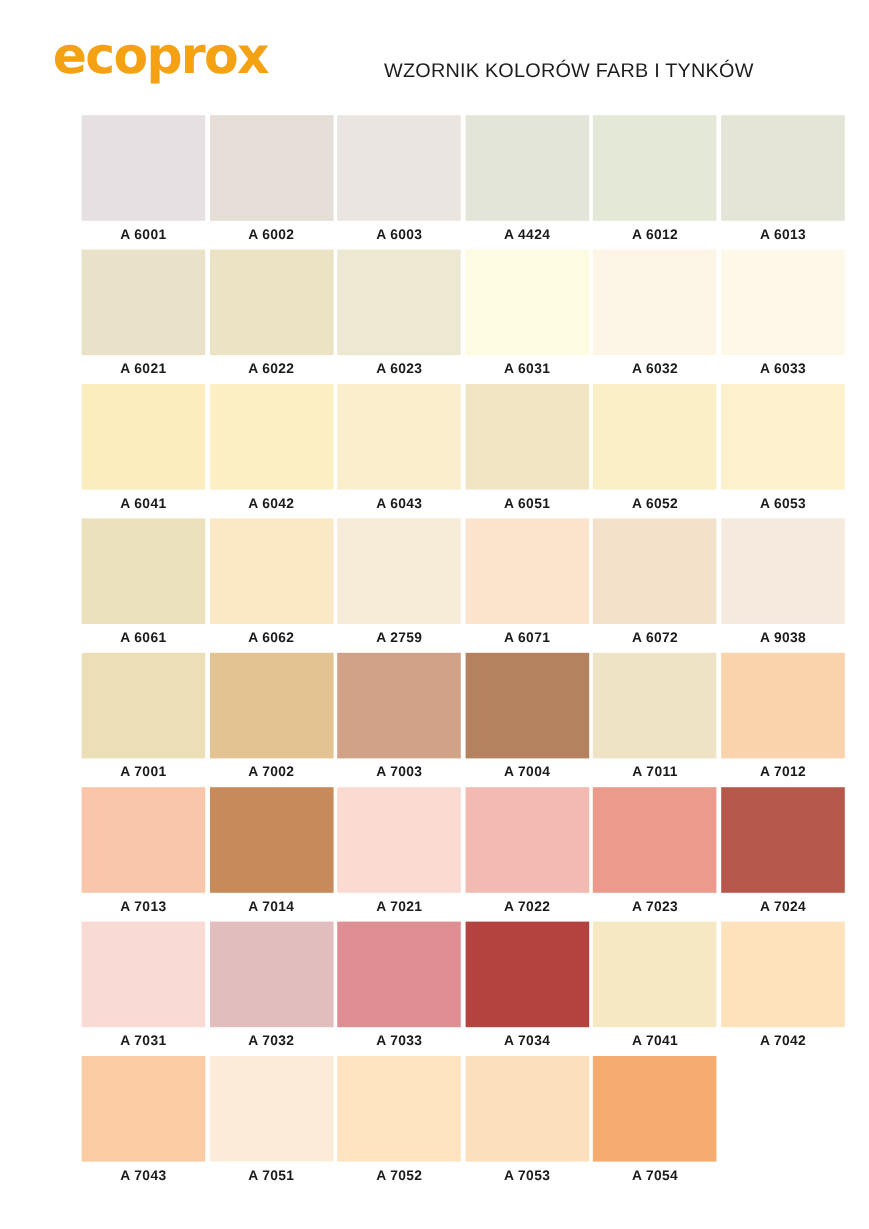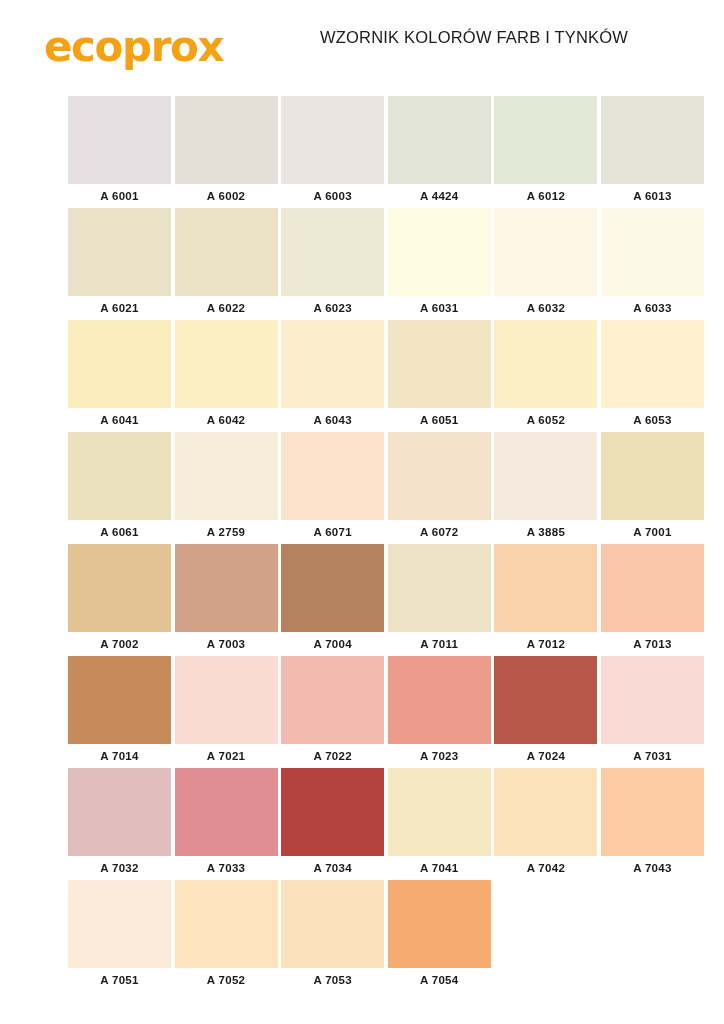--- a/index.html
+++ b/index.html
@@ -34,21 +34,21 @@
     font-size: 42px;
     line-height: 42px;
     font-weight: 700;
     letter-spacing: -1.4px;
     color: #f4a214;
     user-select: none;
   }
   .header-title {
     position: absolute;
     left: 320px;
-    top: 28px;
+    top: 50px;
     font-family: "Liberation Sans", sans-serif;
     font-size: 16.5px;
     line-height: 18px;
     font-weight: 400;
     letter-spacing: 0.2px;
     color: #1c1c1c;
     white-space: nowrap;
   }
 
   
@@ -165,34 +165,38 @@
     </div>
     <div class="swatch-cell">
       <div class="swatch-chip" style="background: rgb(252, 240, 205);"></div>
       <div class="swatch-label">A 6053</div>
     </div>
     <div class="swatch-cell">
       <div class="swatch-chip" style="background: rgb(236, 225, 189);"></div>
       <div class="swatch-label">A 6061</div>
     </div>
     <div class="swatch-cell">
+      <div class="swatch-chip" style="background: rgb(251, 233, 198);"></div>
+      <div class="swatch-label">A 6062</div>
+    </div>
+    <div class="swatch-cell">
       <div class="swatch-chip" style="background: rgb(246, 236, 215);"></div>
       <div class="swatch-label">A 2759</div>
     </div>
     <div class="swatch-cell">
       <div class="swatch-chip" style="background: rgb(251, 228, 203);"></div>
       <div class="swatch-label">A 6071</div>
     </div>
     <div class="swatch-cell">
       <div class="swatch-chip" style="background: rgb(244, 225, 202);"></div>
       <div class="swatch-label">A 6072</div>
     </div>
     <div class="swatch-cell">
       <div class="swatch-chip" style="background: rgb(246, 234, 223);"></div>
-      <div class="swatch-label">A 3885</div>
+      <div class="swatch-label">A 9038</div>
     </div>
     <div class="swatch-cell">
       <div class="swatch-chip" style="background: rgb(236, 222, 182);"></div>
       <div class="swatch-label">A 7001</div>
     </div>
     <div class="swatch-cell">
       <div class="swatch-chip" style="background: rgb(227, 195, 146);"></div>
       <div class="swatch-label">A 7002</div>
     </div>
     <div class="swatch-cell">

